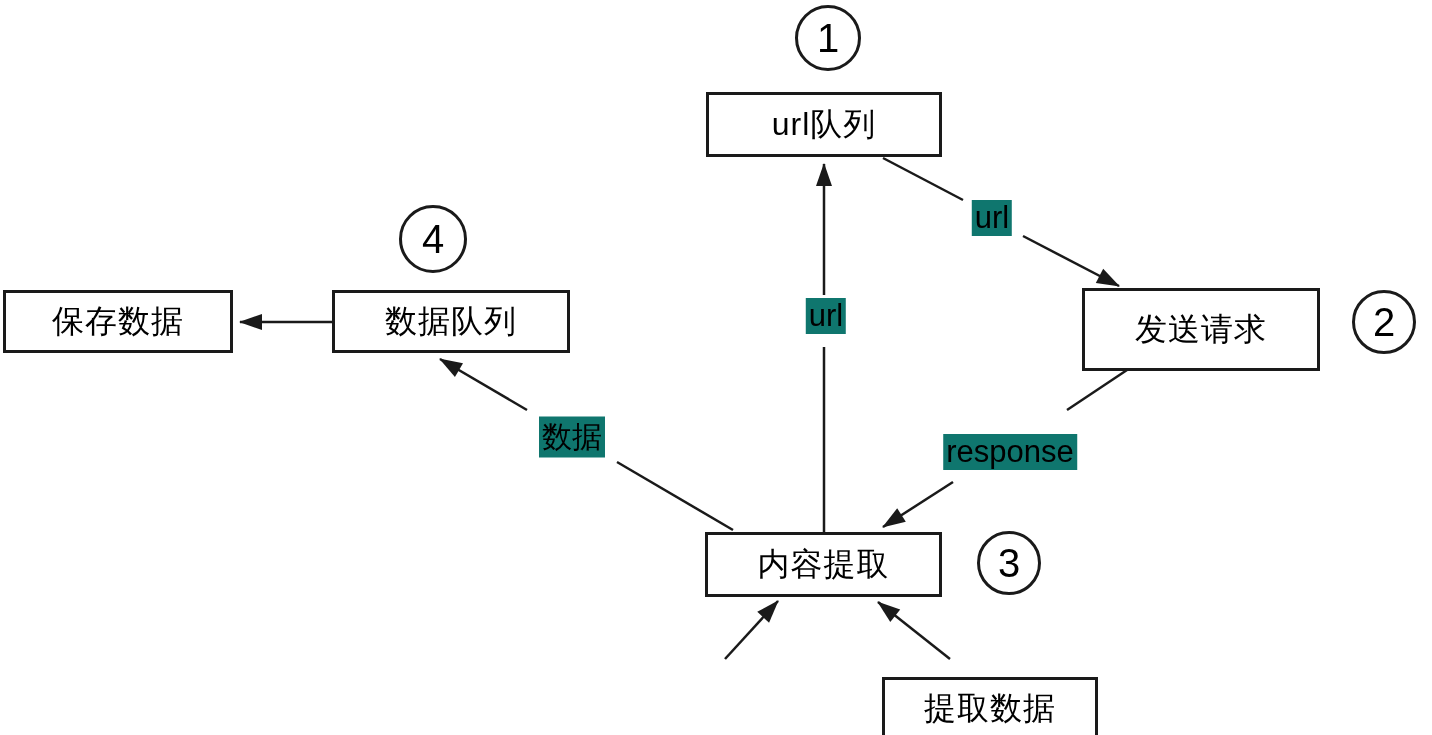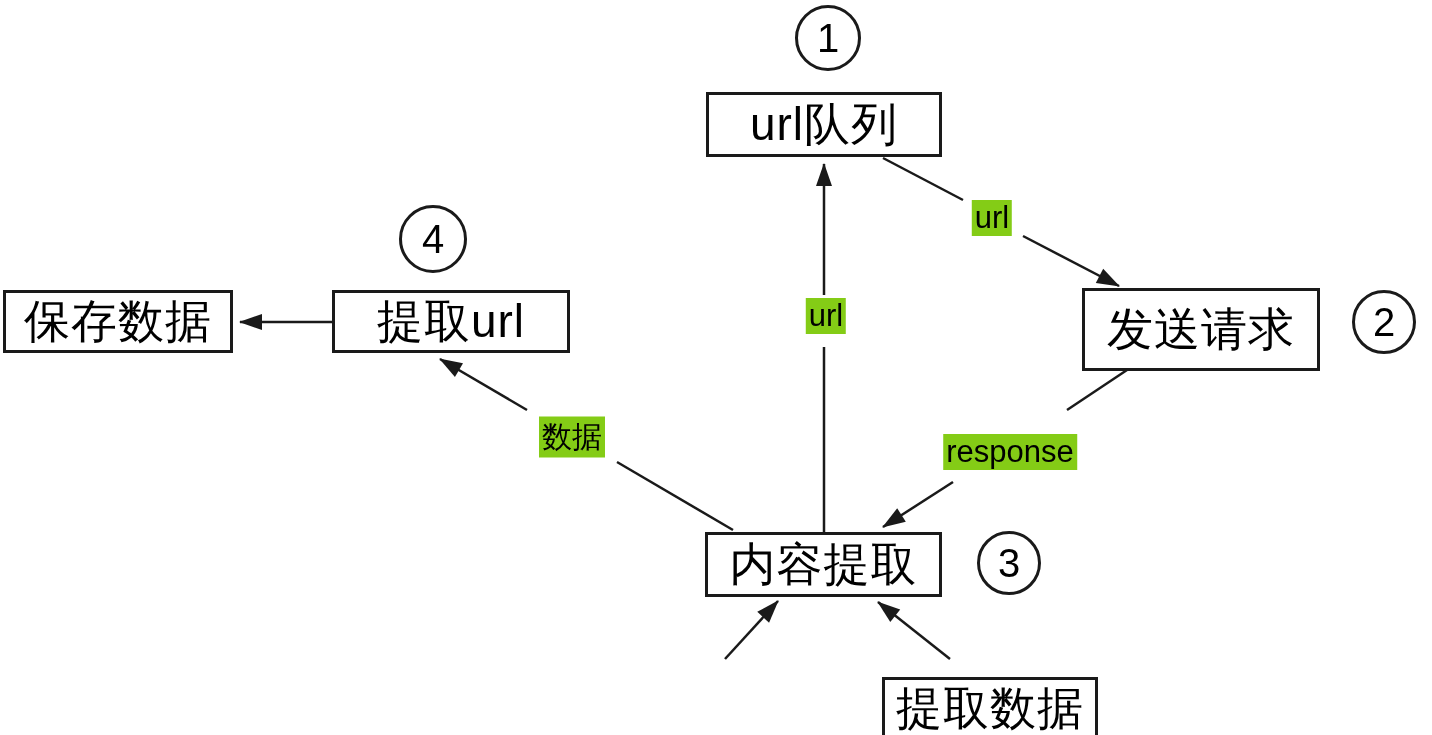--- a/index.html
+++ b/index.html
@@ -18,39 +18,39 @@
     width: 1432px; height: 735px;
   }
   .node {
     position: absolute;
     box-sizing: border-box;
     background: #ffffff;
     border: 3px solid #1a1a1a;
     display: flex;
     align-items: center;
     justify-content: center;
-    font-size: 46px;
+    font-size: 32px;
     letter-spacing: 1px;
     white-space: nowrap;
   }
   .step {
     position: absolute;
     box-sizing: border-box;
     background: #ffffff;
     border: 3px solid #1a1a1a;
     border-radius: 50%;
     display: flex;
     align-items: center;
     justify-content: center;
     font-size: 40px;
   }
   .edge-label {
     position: absolute;
     transform: translate(-50%, -50%);
-    background: #84cc16;
+    background: #0f766e;
     padding: 0 3px;
     font-size: 31px;
     white-space: nowrap;
   }
   .edge-label.cjk { font-size: 30px; }
 
   
   .n-url-queue       { left: 706px;  top: 92px;  width: 236px; height: 65px; }
   .n-send-request    { left: 1082px; top: 288px; width: 238px; height: 83px; }
   .n-save-data       { left: 3px;    top: 290px; width: 230px; height: 63px; }
@@ -100,21 +100,21 @@
 
       <line x1="725" y1="659" x2="778" y2="601" marker-end="url(#arrow)"></line>
 
       <line x1="950" y1="659" x2="878" y2="602" marker-end="url(#arrow)"></line>
     </g>
   </svg>
 
   <div class="node n-url-queue">url队列</div>
   <div class="node n-send-request">发送请求</div>
   <div class="node n-save-data">保存数据</div>
-  <div class="node n-data-queue">提取url</div>
+  <div class="node n-data-queue">数据队列</div>
   <div class="node n-content-extract">内容提取</div>
   <div class="node n-extract-data">提取数据</div>
 
   <div class="step s1">1</div>
   <div class="step s2">2</div>
   <div class="step s3">3</div>
   <div class="step s4">4</div>
 
   <div class="edge-label l-url-vertical">url</div>
   <div class="edge-label l-url-diagonal">url</div>

